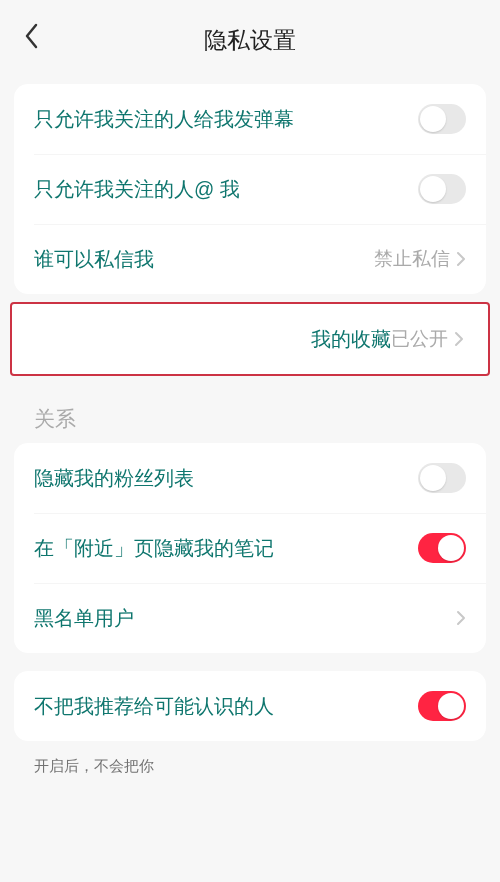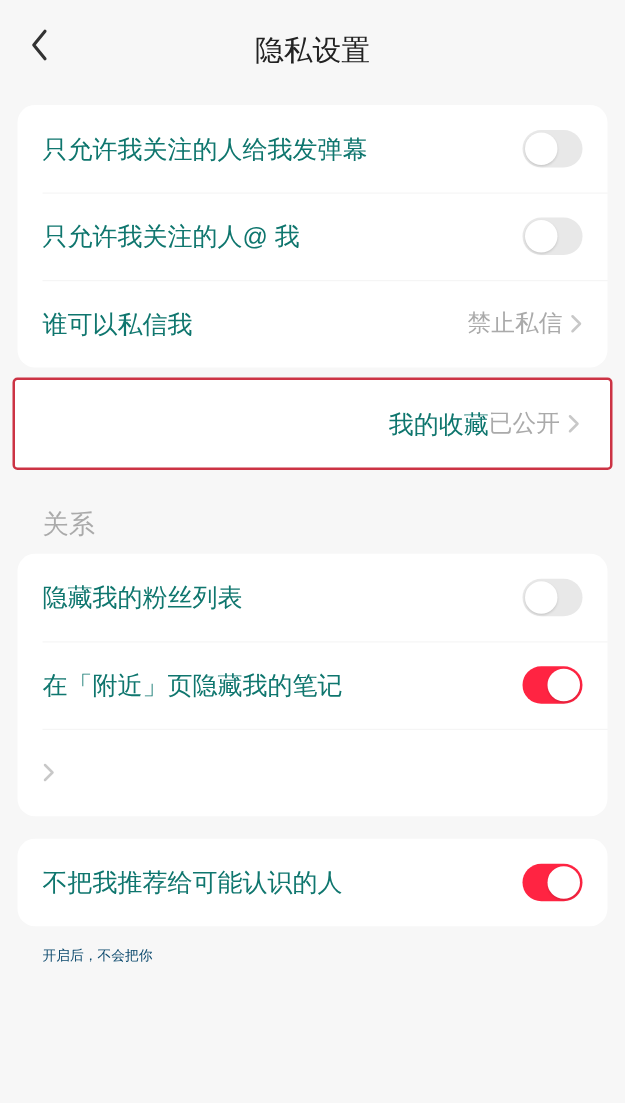--- a/index.html
+++ b/index.html
@@ -19,21 +19,21 @@
   .chevron svg { width: 10px; height: 16px; }
   .toggle { width: 48px; height: 30px; border-radius: 15px; position: relative; }
   .toggle-off { background: #e8e8e8; }
   .toggle-on { background: #ff2442; }
   .knob { position: absolute; width: 26px; height: 26px; border-radius: 50%; background: #fff; top: 2px; box-shadow: 0 1px 2px rgba(0,0,0,0.15); }
   .toggle-off .knob { left: 2px; }
   .toggle-on .knob { right: 2px; }
   .section-title { font-size: 21px; color: #aaa; padding: 29px 34px 6px; }
   .highlight-wrap { border: 2px solid #cc3344; border-radius: 4px; margin: 8px 10px 0; padding: 2px 0; background: #fff; }
   .highlight-wrap .row { padding: 0 24px; height: 66px; justify-content: flex-end; }
-  .footer-note { font-size: 11px; color: #0c4a6e; padding: 16px 34px 0; }
+  .footer-note { font-size: 15px; color: #737373; padding: 16px 34px 0; }
 </style>
 </head>
 <body>
 
 <div class="screen">
 
   <div class="header">
     <div class="back">
       <svg viewBox="0 0 16 26">
           <polyline points="12,2 3,13 12,24" fill="none" stroke="#333" stroke-width="2.5" stroke-linecap="round" stroke-linejoin="round"></polyline>
@@ -91,20 +91,21 @@
           <div class="knob"></div>
         </div>
     </div>
     <div class="row">
       <div class="label">在「附近」页隐藏我的笔记</div>
       <div class="toggle toggle-on">
           <div class="knob"></div>
         </div>
     </div>
     <div class="row">
+      <div class="label">黑名单用户</div>
       <div class="right">
         <div class="chevron">
             <svg viewBox="0 0 10 16">
               <polyline points="2,2 8,8 2,14" fill="none" stroke="#c8c8c8" stroke-width="2" stroke-linecap="round" stroke-linejoin="round"></polyline>
             </svg>
           </div>
       </div>
     </div>
   </div>
 

